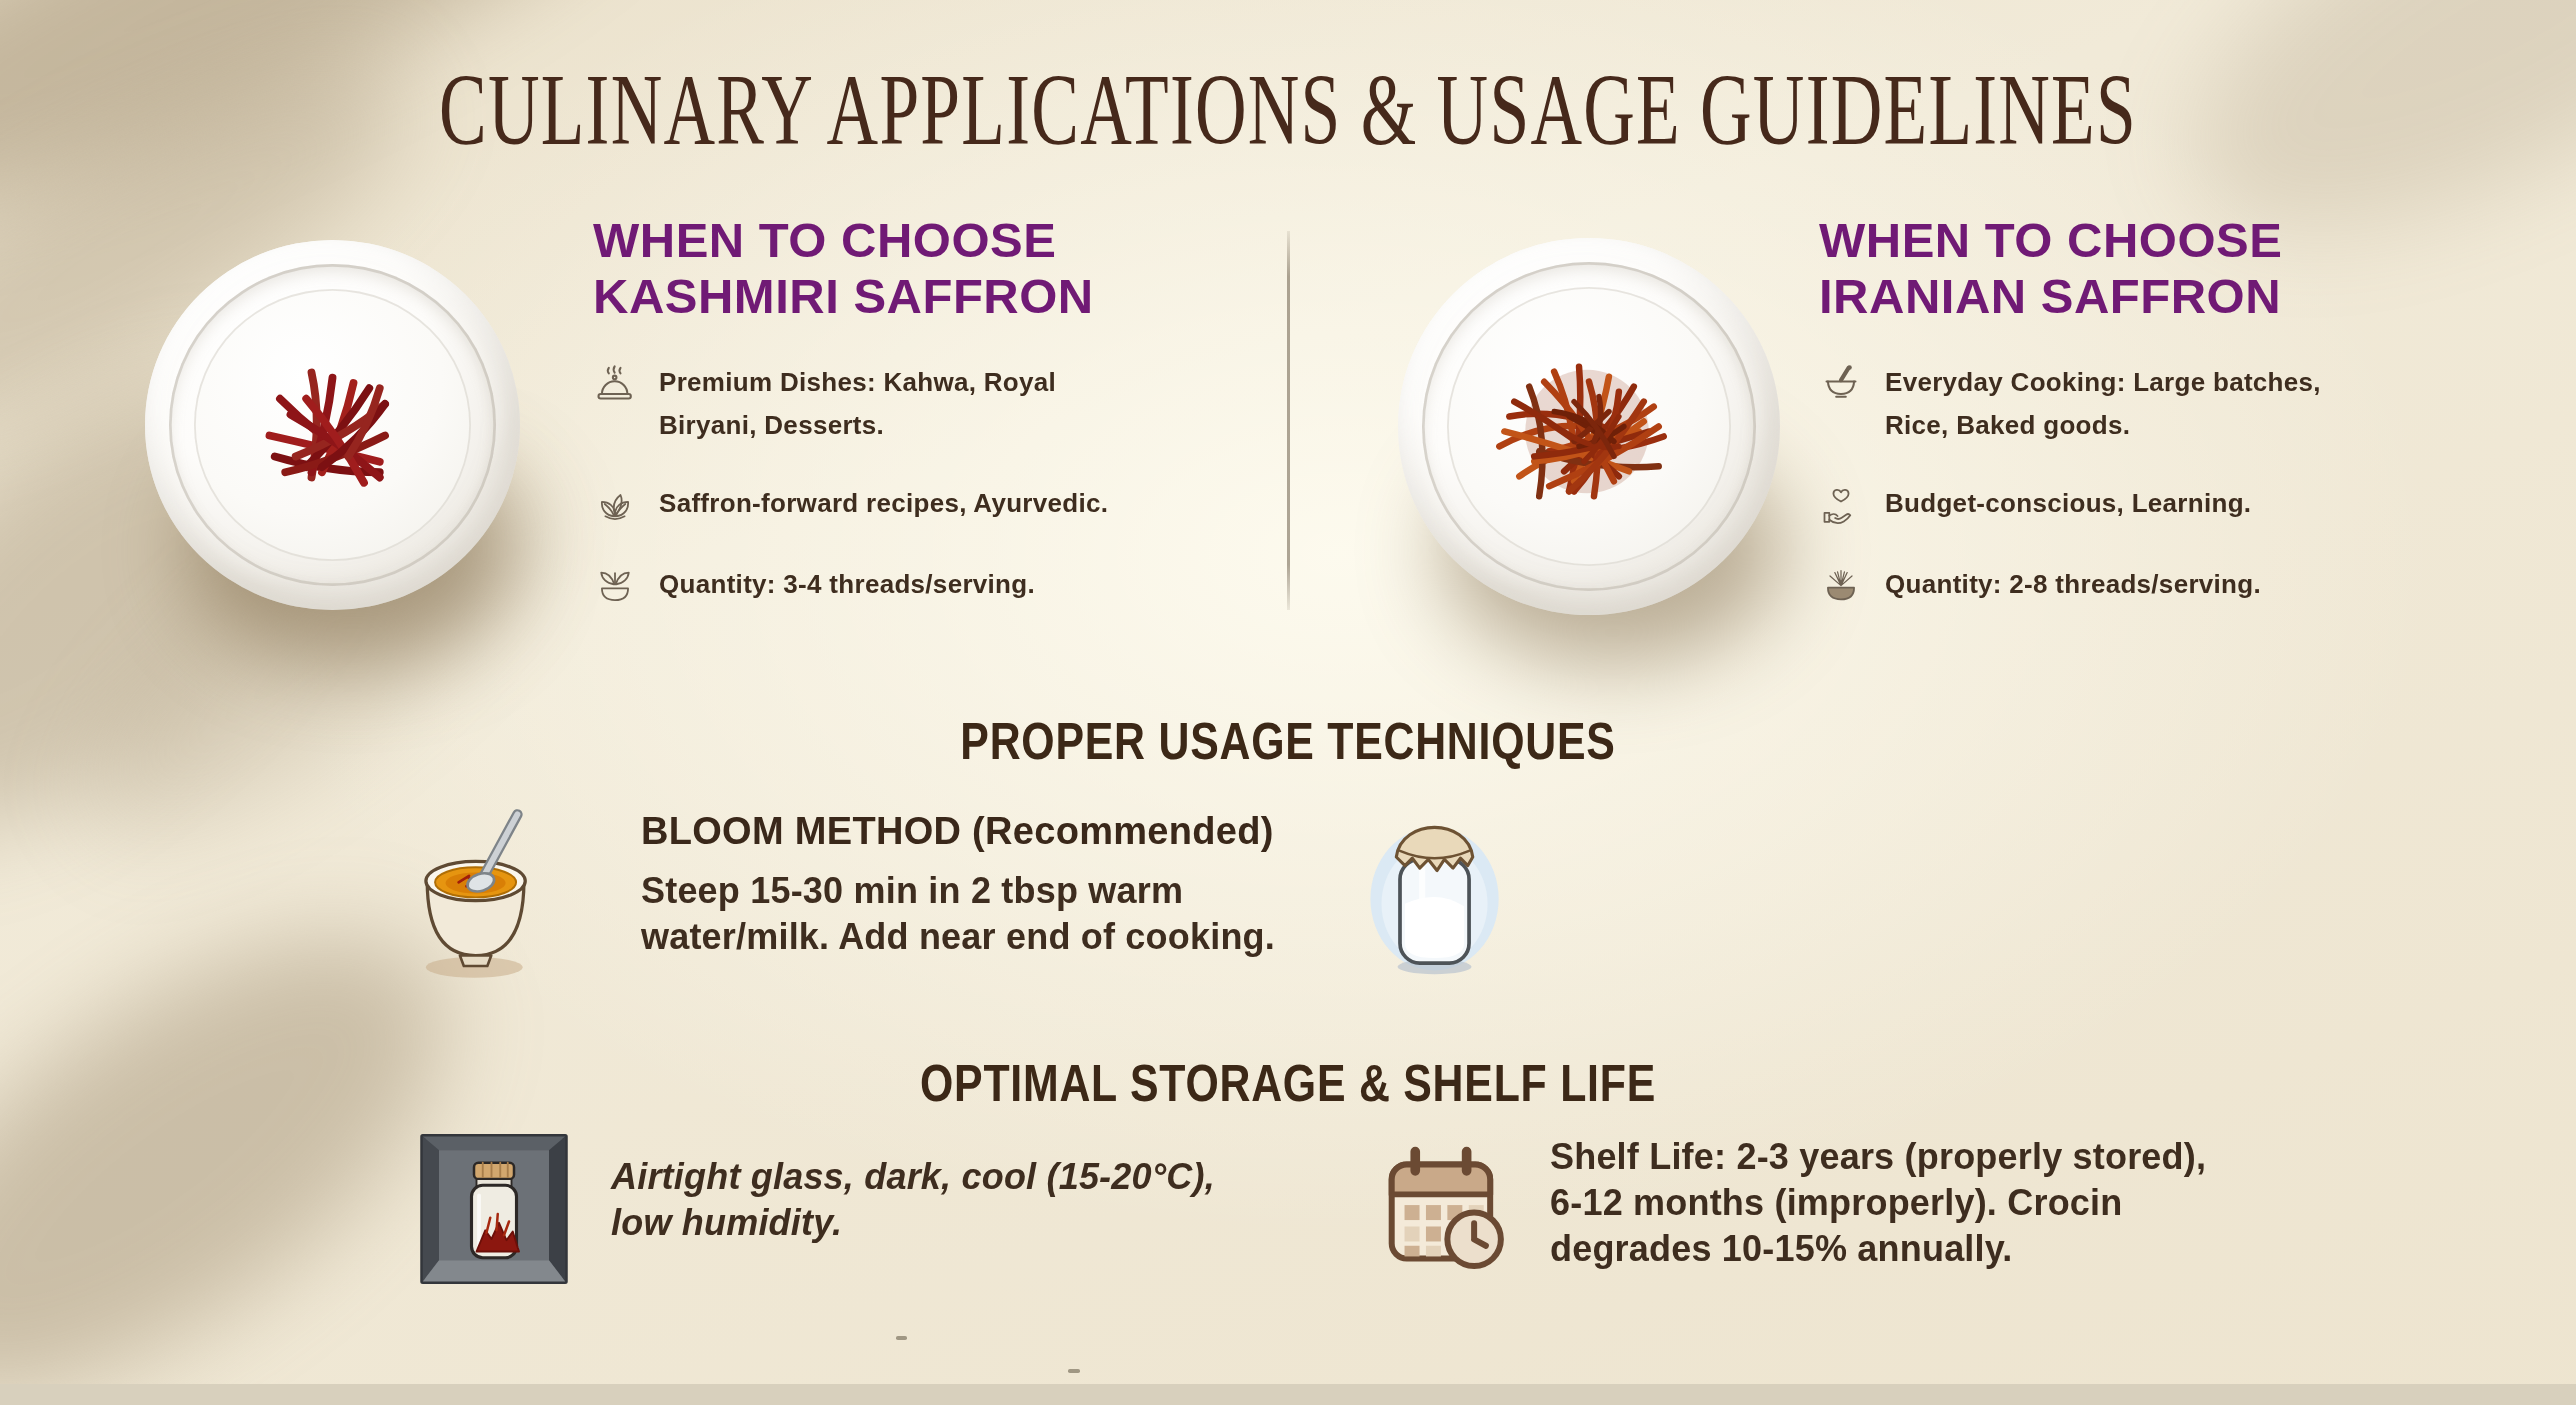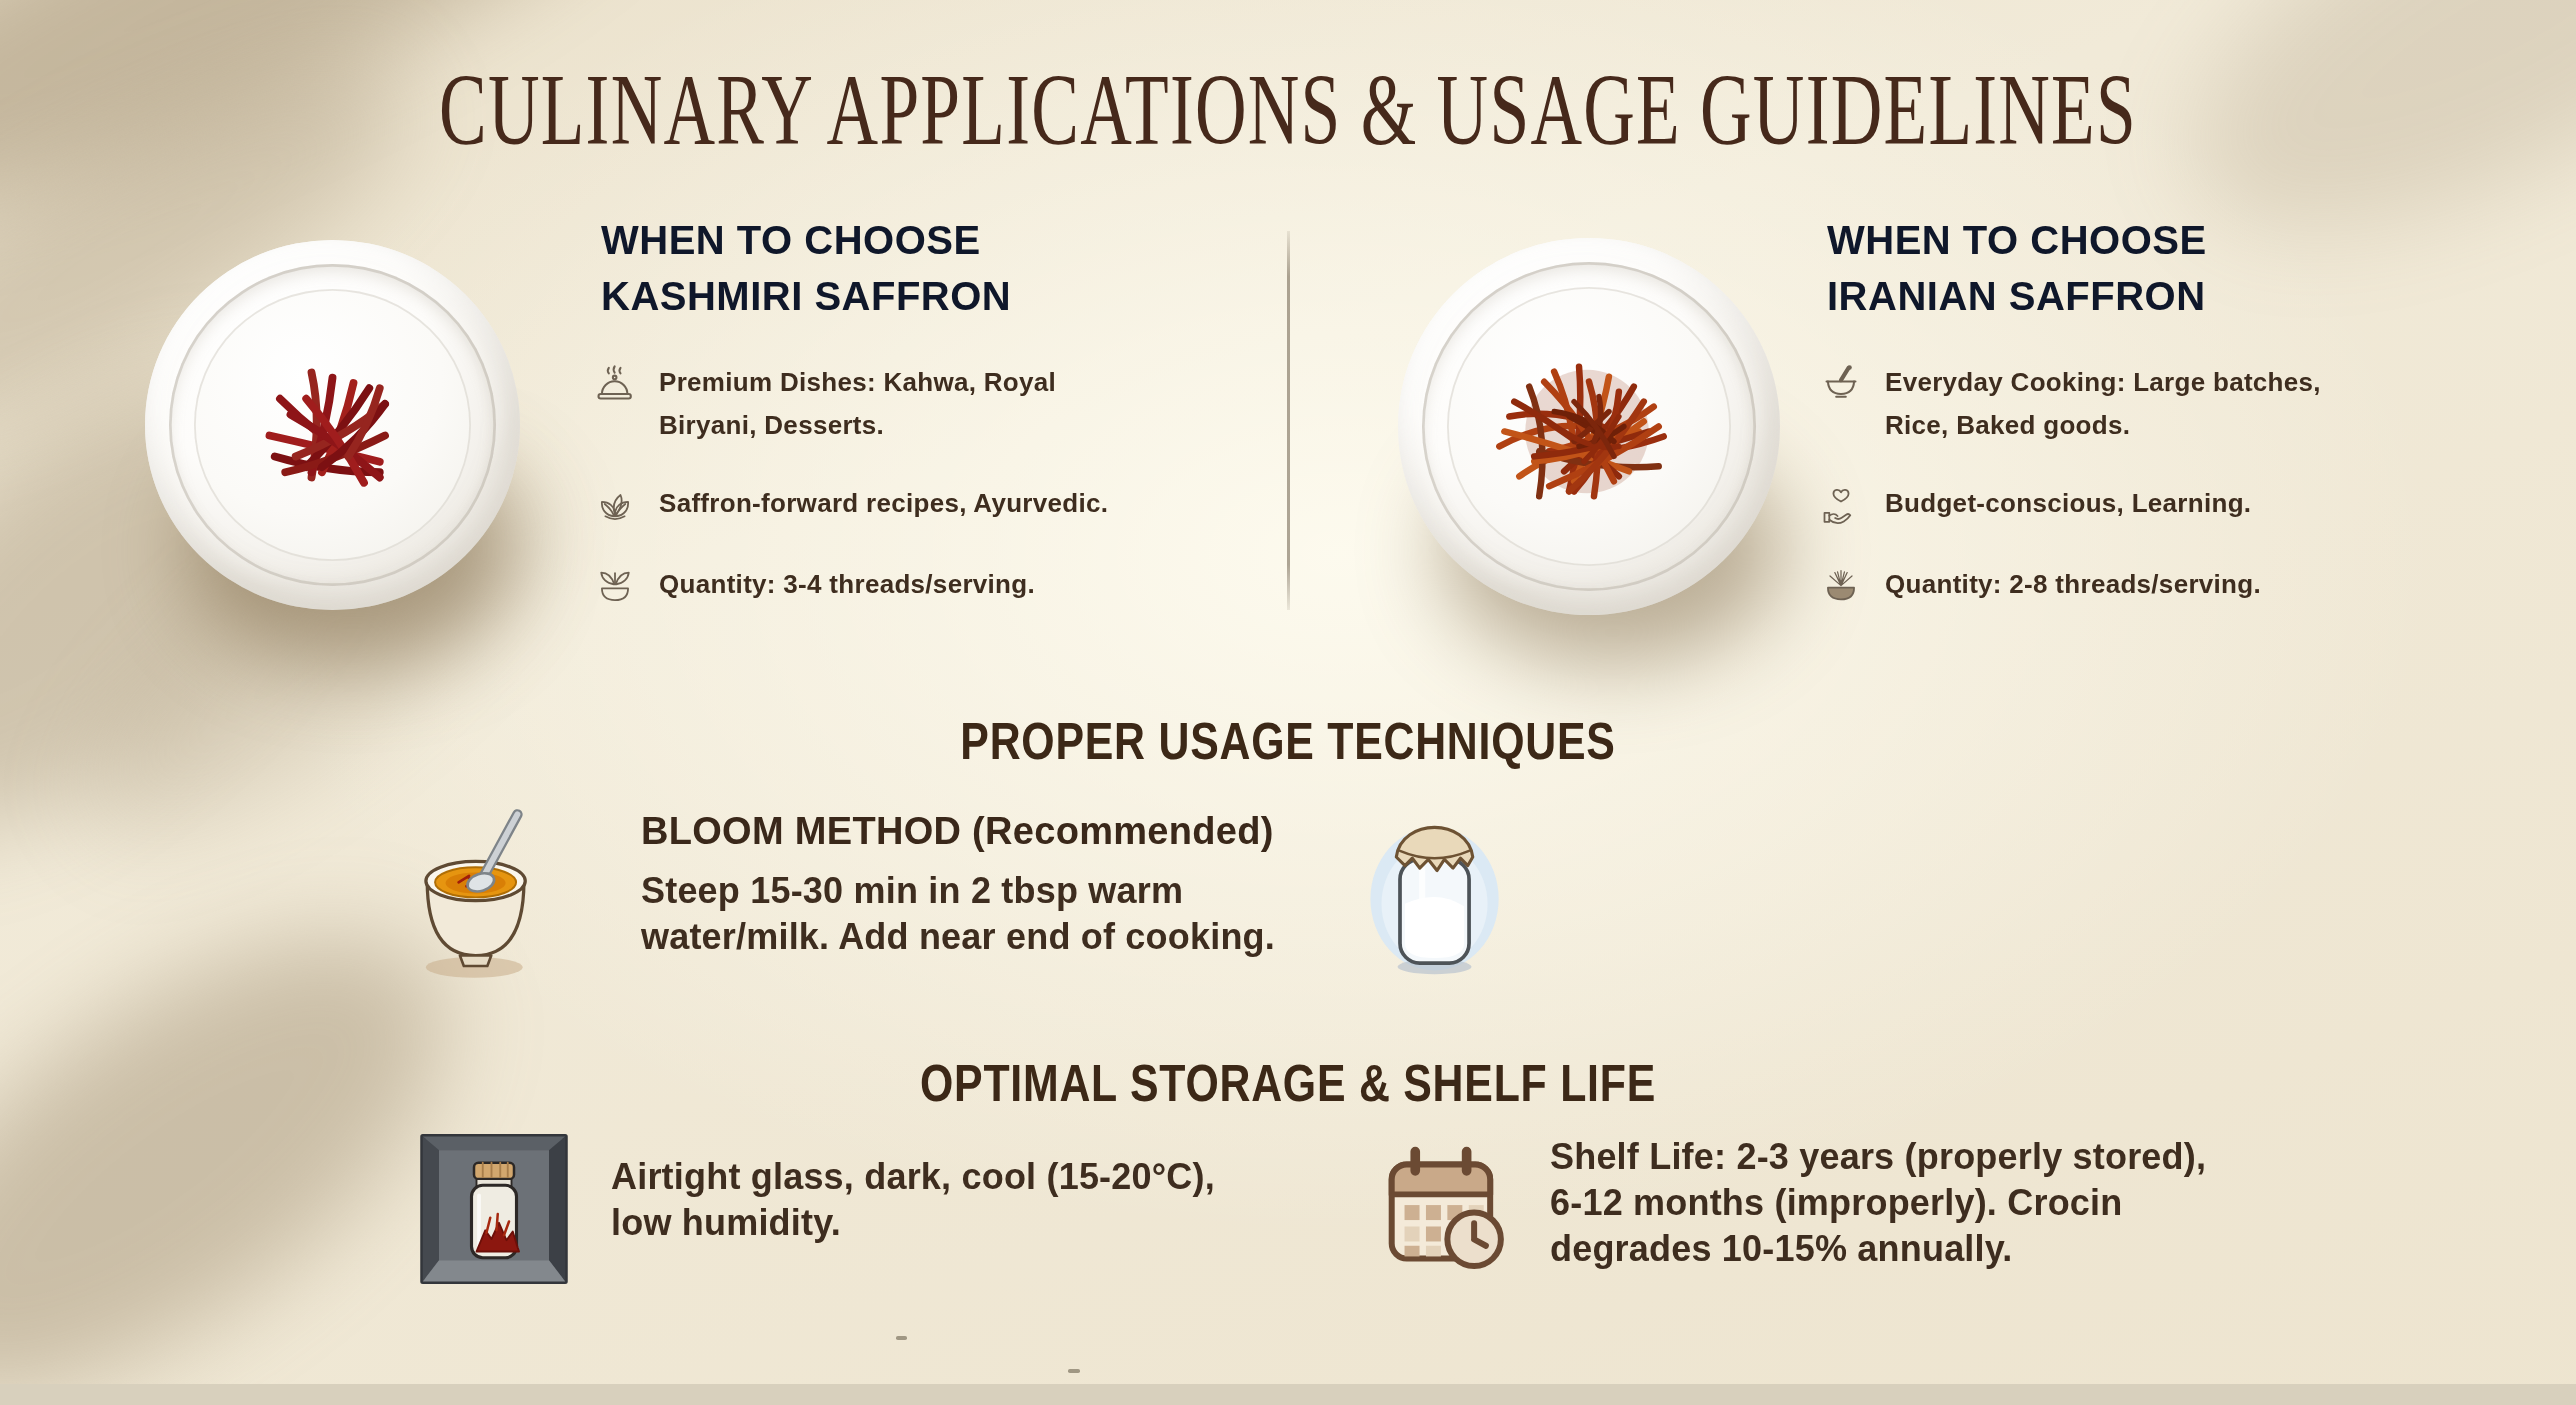--- a/index.html
+++ b/index.html
@@ -34,22 +34,22 @@
          background:radial-gradient(circle at 40% 32%, #ffffff 0%, #fbfaf7 55%, #f1efe9 100%);
          box-shadow:inset 0 0 0 1.8px rgba(196,191,181,0.38);}
   .threads{position:absolute;inset:59px;}
 
   .divider{position:absolute;left:1287px;top:231px;width:2.7px;height:379px;
     background:linear-gradient(to bottom, rgba(120,105,85,0.12), rgba(108,94,74,0.55) 12%, rgba(108,94,74,0.55) 88%, rgba(120,105,85,0.12));}
 
   .col{position:absolute;top:212px;}
   .col-left{left:593px;width:670px;}
   .col-right{left:1819px;width:741px;}
-  .col-heading{font-size:40px;font-weight:bold;line-height:56px;letter-spacing:0.5px;
-               color:#0f172a;white-space:pre-line;margin-left:8px;}
+  .col-heading{font-size:49px;font-weight:bold;line-height:56px;letter-spacing:0.5px;
+               color:#701a75;white-space:pre-line;}
   .bullets{margin-top:37px;}
   .bullet{display:flex;align-items:flex-start;gap:22px;}
   .bullet + .bullet{margin-top:35px;}
   .glyph{width:44px;height:44px;flex:none;margin-top:1.8px;}
   .bullet-text{font-size:26px;font-weight:bold;line-height:43px;letter-spacing:0.3px;
                color:#3e2d1f;white-space:pre-line;}
 
   .section-heading{position:absolute;left:0;right:0;text-align:center;white-space:nowrap;
      font-size:51px;font-weight:bold;color:#3c2817;letter-spacing:0.9px;transform:scaleX(0.84);}
   .sh-tech{top:712px;}
@@ -57,21 +57,21 @@
 
   .illus{position:absolute;}
   .il-bloom{left:399px;top:800px;width:161px;height:183px;}
   .il-cold{left:1363px;top:801px;width:148px;height:181px;}
   .il-store{left:419px;top:1132px;width:150px;height:154px;}
   .il-shelf{left:1381px;top:1140px;width:137px;height:143px;}
 
   .info{position:absolute;}
   .ti-bloom{left:641px;top:810px;width:768px;}
   .ti-cold{left:1548px;top:810px;width:787px;}
-  .ti-store{left:611px;top:1154px;width:732px;}
+  .ti-store{left:611px;top:1154px;width:732px;font-style:italic;}
   .ti-shelf{left:1550px;top:1134px;width:750px;}
   .info-title{font-size:38px;font-weight:bold;color:#3a281a;letter-spacing:0.3px;}
   .info-body{margin-top:14.6px;font-size:36px;line-height:46px;font-weight:bold;
              color:#3e2d1f;white-space:pre-line;letter-spacing:0.2px;}
   .body-only{margin-top:0;}
 
   .speck{position:absolute;background:rgba(95,85,65,0.55);border-radius:1.8px;}
   .sp1{left:896px;top:1336px;width:11px;height:3.7px;}
   .sp2{left:1068px;top:1369px;width:12px;height:3.7px;}
 

